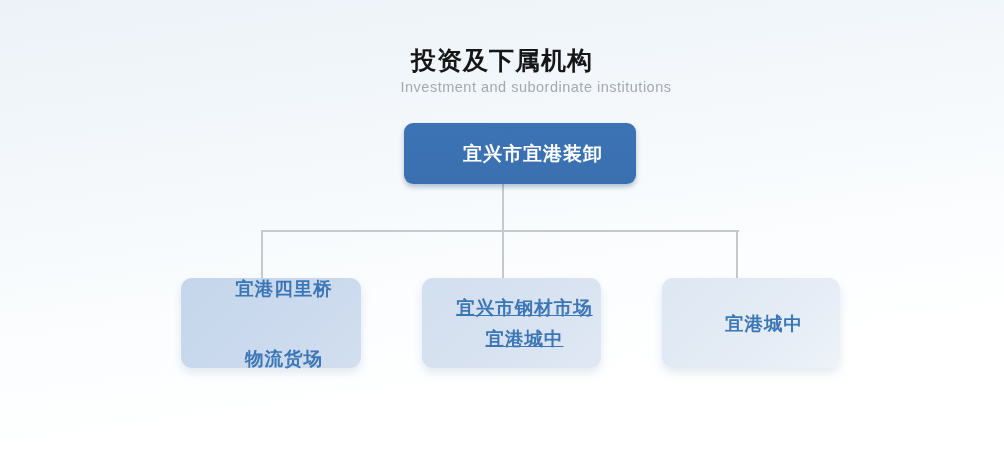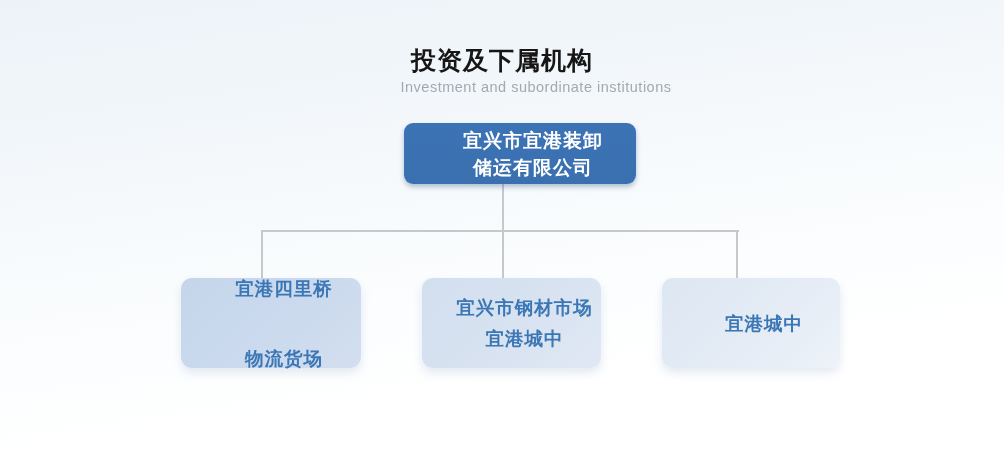--- a/index.html
+++ b/index.html
@@ -95,20 +95,21 @@
   .node-child-1 {
     left: 181px;
     width: 154px;
     background: linear-gradient(135deg, #c4d6eb 0%, #ccdaee 60%, #d3dfef 100%);
     gap: 39px;
   }
   .node-child-2 {
     left: 422px;
     width: 153px;
     background: linear-gradient(135deg, #d2dfef 0%, #d9e3f1 60%, #e0e8f4 100%);
+    text-decoration: underline;
   }
   .node-child-3 {
     left: 662px;
     width: 152px;
     background: linear-gradient(135deg, #dde7f2 0%, #e5ecf6 60%, #eef3f9 100%);
   }
 </style>
 </head>
 <body>
 
@@ -117,21 +118,20 @@
   <div class="chart-title">投资及下属机构</div>
   <div class="chart-subtitle">Investment and subordinate institutions</div>
 
   <div class="line v line-root-drop"></div>
   <div class="line h line-rail"></div>
   <div class="line v line-drop-left"></div>
   <div class="line v line-drop-right"></div>
 
   <div class="node node-root">
     <span class="ln">宜兴市宜港装卸</span>
-    <span class="ln">储运有限公司</span>
   </div>
 
   <div class="node node-child node-child-1">
     <span class="ln">宜港四里桥</span>
     <span class="ln">物流货场</span>
   </div>
 
   <div class="node node-child node-child-2">
     <span class="ln">宜兴市钢材市场</span>
     <span class="ln">宜港城中</span>

